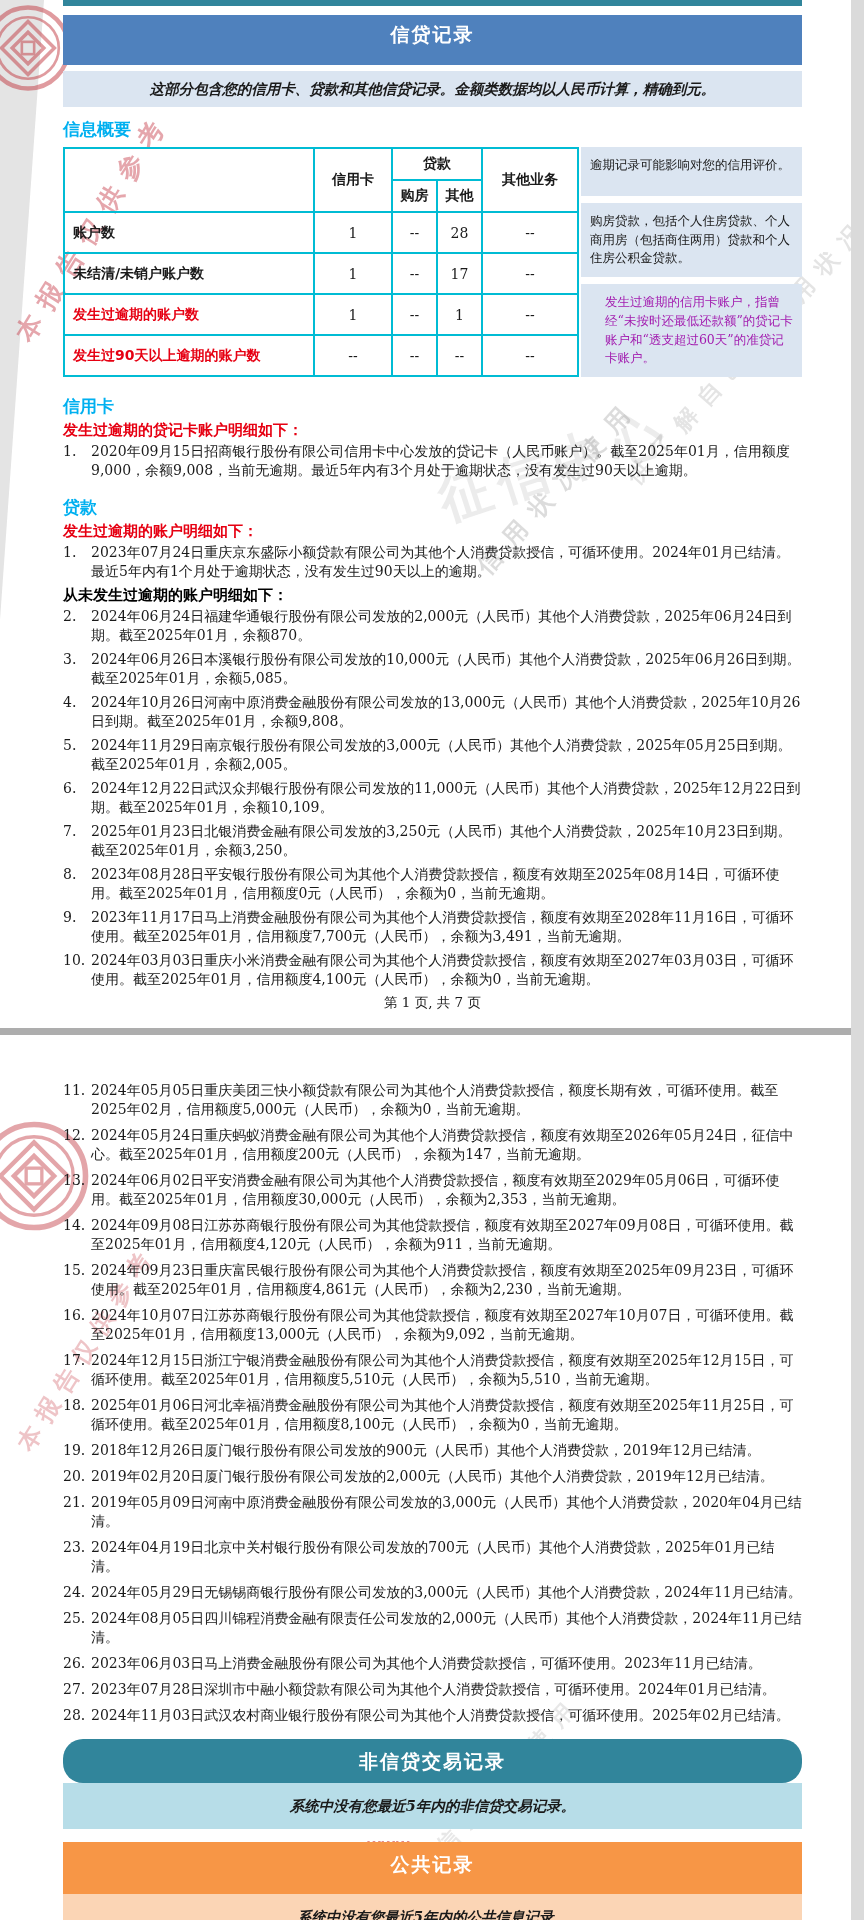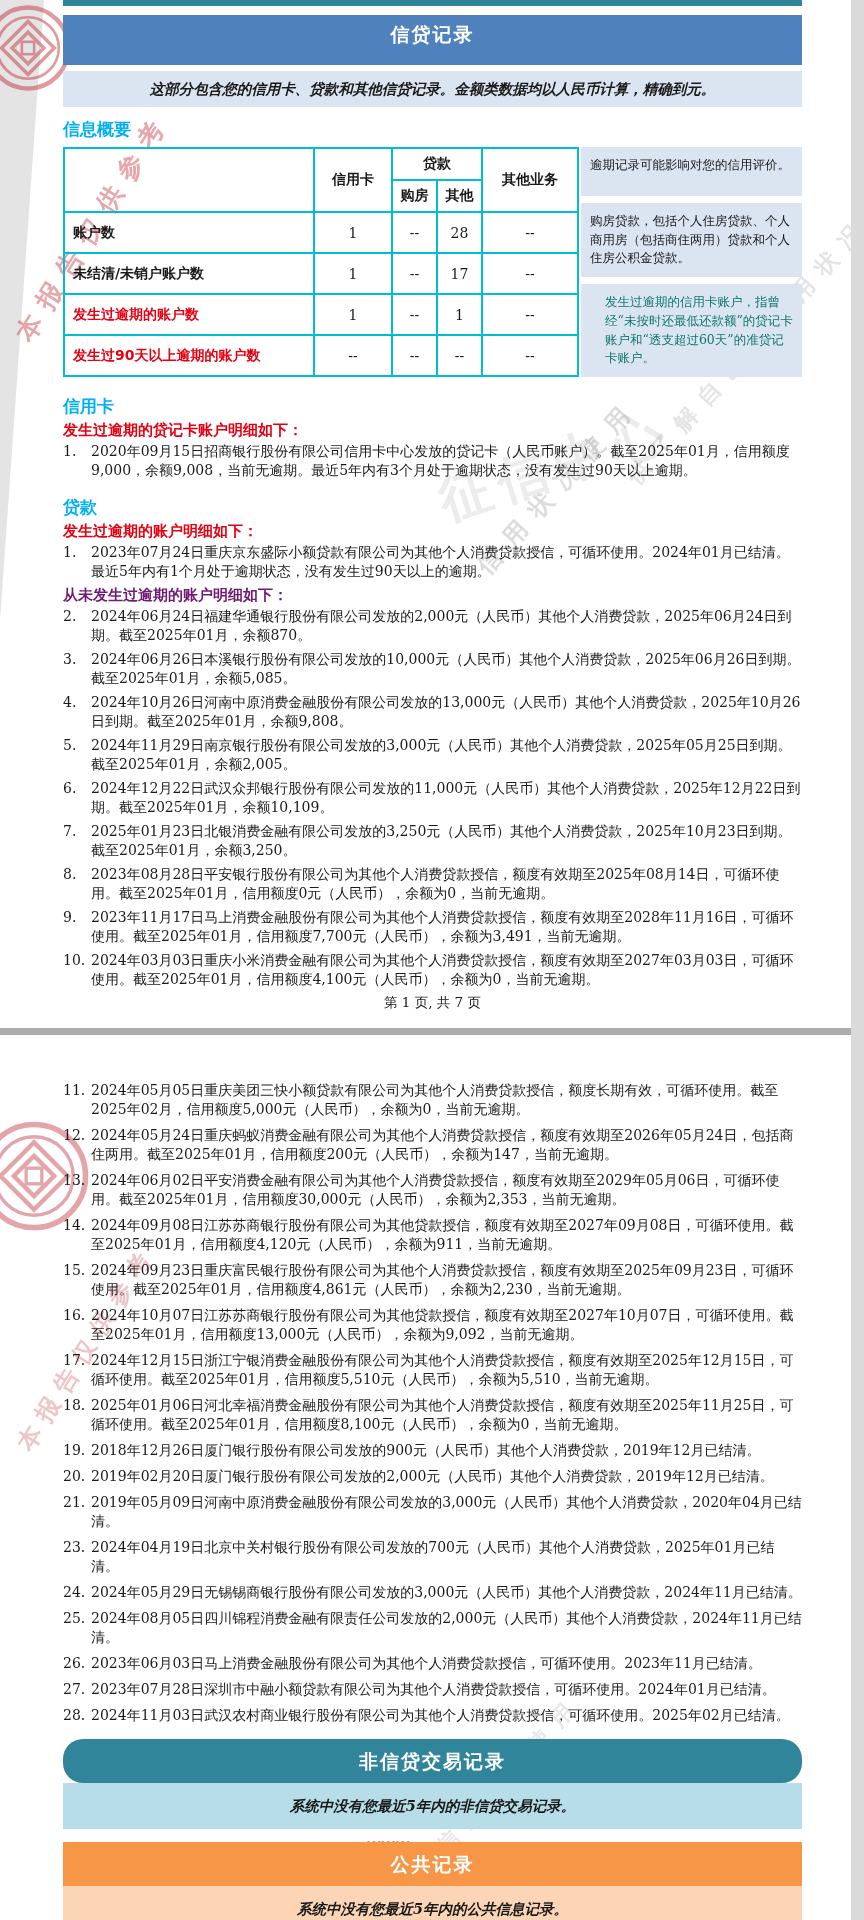--- a/index.html
+++ b/index.html
@@ -17,35 +17,35 @@
   .band{display:flex;align-items:center;justify-content:center;text-align:right;
         font-weight:bold;font-style:italic;font-size:14.5px;}
   .band.blue{background:#dbe5f1;}
   .band.tealbg{background:#b7dde8;}
   .band.orangebg{background:#fbd5b5;}
 
   h3.cyan{color:#00b0f0;font-size:17px;margin:0;font-weight:bold;
           font-family:"DejaVu Sans","Liberation Sans",sans-serif;}
   .sub-red{color:#e60012;font-weight:bold;font-size:15px;margin:3px 0 2px 0;
            font-family:"DejaVu Sans","Liberation Sans",sans-serif;}
-  .sub-black{color:#701a75;font-weight:bold;font-size:15px;margin:2px 0 2px 0;
+  .sub-black{color:#000000;font-weight:bold;font-size:15px;margin:2px 0 2px 0;
            font-family:"DejaVu Sans","Liberation Sans",sans-serif;}
 
   
   .summary{display:flex;justify-content:space-between;margin-top:6px;}
   table.sum{border-collapse:collapse;width:516px;table-layout:fixed;}
   table.sum td{border:2px solid #00bcd4;font-size:14px;text-align:center;padding:3px 2px;}
   table.sum td.lbl{text-align:left;padding-left:8px;font-weight:bold;width:238px;
                    font-family:"DejaVu Sans","Liberation Sans",sans-serif;}
   table.sum tr.datarow td{height:33px;}
   table.sum td.hd{font-weight:bold;font-family:"DejaVu Sans","Liberation Sans",sans-serif;height:24px;}
   table.sum tr.red td.lbl{color:#e60012;border-radius:16px;}
   .notes{width:221px;display:flex;flex-direction:column;gap:7px;}
   .note{background:#dbe5f1;font-size:12.5px;line-height:1.5;padding:9px 9px;flex:1;}
-  .note.red{color:#0f766e;padding-left:24px;}
+  .note.red{color:#a21caf;padding-left:24px;}
 
   
   ol.items{list-style:none;margin:2px 0 0 0;padding:0;font-size:14px;line-height:19px;}
   ol.items li{display:flex;margin-bottom:7px;}
   ol.items li .num{width:28px;flex:0 0 28px;}
   ol.items li .txt{flex:1;}
   ol.items.tight li{margin-bottom:5px;}
 
   .page-num{text-align:center;font-size:13.5px;margin-top:4px;}
   .page-break{height:7px;background:#adadad;margin:16px 0 0 -63px;width:864px;}
@@ -238,21 +238,21 @@
 
     <ol class="items" style="margin-top:46px;">
 
         <li>
           <span class="num">11.</span>
           <span class="txt">2024年05月05日重庆美团三快小额贷款有限公司为其他个人消费贷款授信，额度长期有效，可循环使用。截至2025年02月，信用额度5,000元（人民币），余额为0，当前无逾期。</span>
         </li>
 
         <li>
           <span class="num">12.</span>
-          <span class="txt">2024年05月24日重庆蚂蚁消费金融有限公司为其他个人消费贷款授信，额度有效期至2026年05月24日，包括商住两用。截至2025年01月，信用额度200元（人民币），余额为147，当前无逾期。</span>
+          <span class="txt">2024年05月24日重庆蚂蚁消费金融有限公司为其他个人消费贷款授信，额度有效期至2026年05月24日，征信中心。截至2025年01月，信用额度200元（人民币），余额为147，当前无逾期。</span>
         </li>
 
         <li>
           <span class="num">13.</span>
           <span class="txt">2024年06月02日平安消费金融有限公司为其他个人消费贷款授信，额度有效期至2029年05月06日，可循环使用。截至2025年01月，信用额度30,000元（人民币），余额为2,353，当前无逾期。</span>
         </li>
 
         <li>
           <span class="num">14.</span>
           <span class="txt">2024年09月08日江苏苏商银行股份有限公司为其他贷款授信，额度有效期至2027年09月08日，可循环使用。截至2025年01月，信用额度4,120元（人民币），余额为911，当前无逾期。</span>
@@ -321,17 +321,17 @@
 
         <li>
           <span class="num">28.</span>
           <span class="txt">2024年11月03日武汉农村商业银行股份有限公司为其他个人消费贷款授信，可循环使用。2025年02月已结清。</span>
         </li>
       </ol>
 
     <div class="sec-header teal" style="margin-top:14px;height:44px;line-height:44px;border-radius:20px;">非信贷交易记录</div>
     <div class="band tealbg" style="height:46px;">系统中没有您最近5年内的非信贷交易记录。</div>
 
-    <div class="sec-header orange" style="margin-top:13px;height:44px;line-height:44px;">公共记录</div>
+    <div class="sec-header orange" style="margin-top:13px;height:52px;line-height:44px;">公共记录</div>
     <div class="band orangebg" style="height:46px;">系统中没有您最近5年内的公共信息记录。</div>
 
   </div>
 </div>
 
 </body></html>

